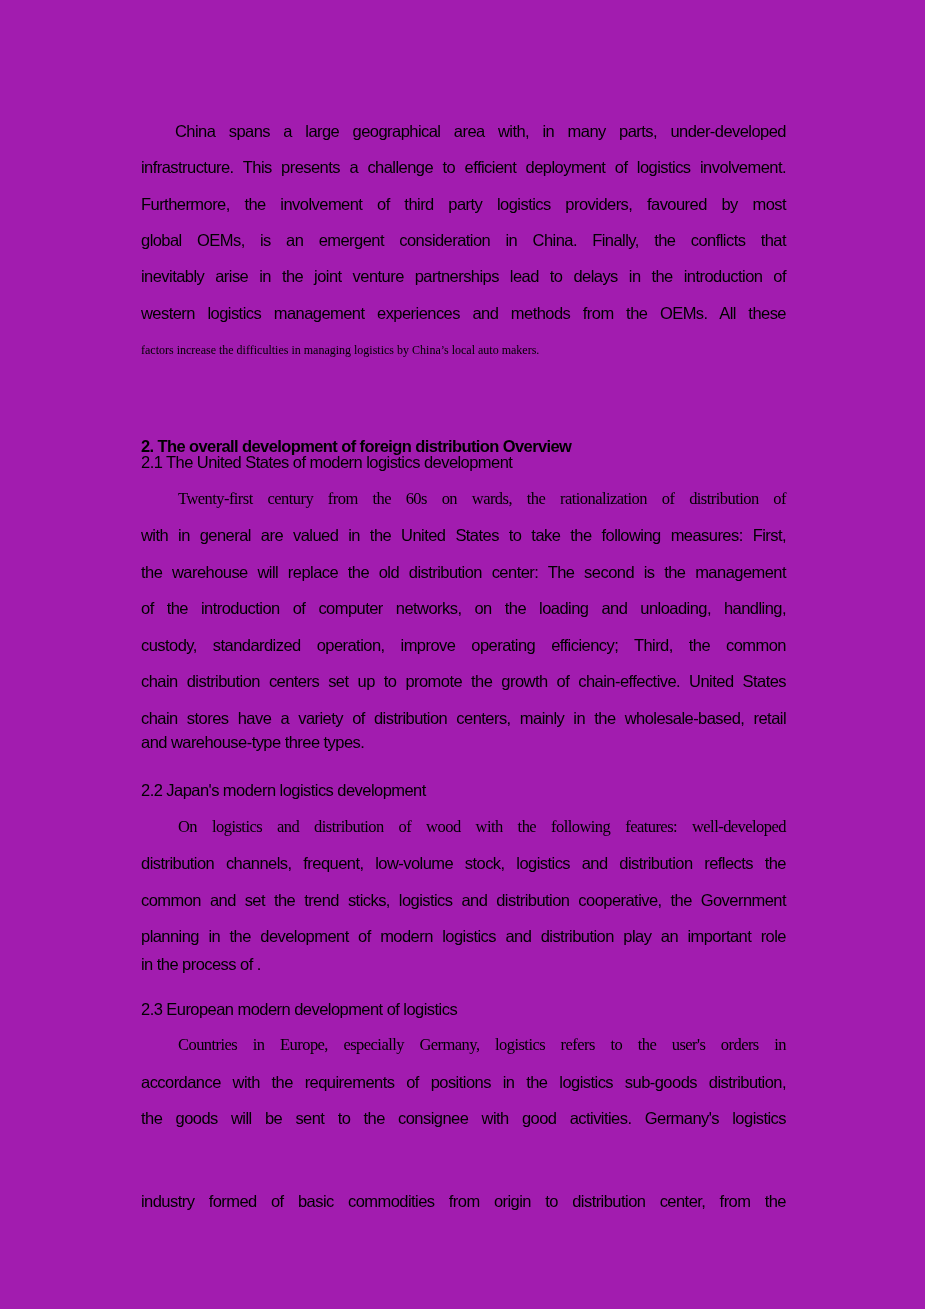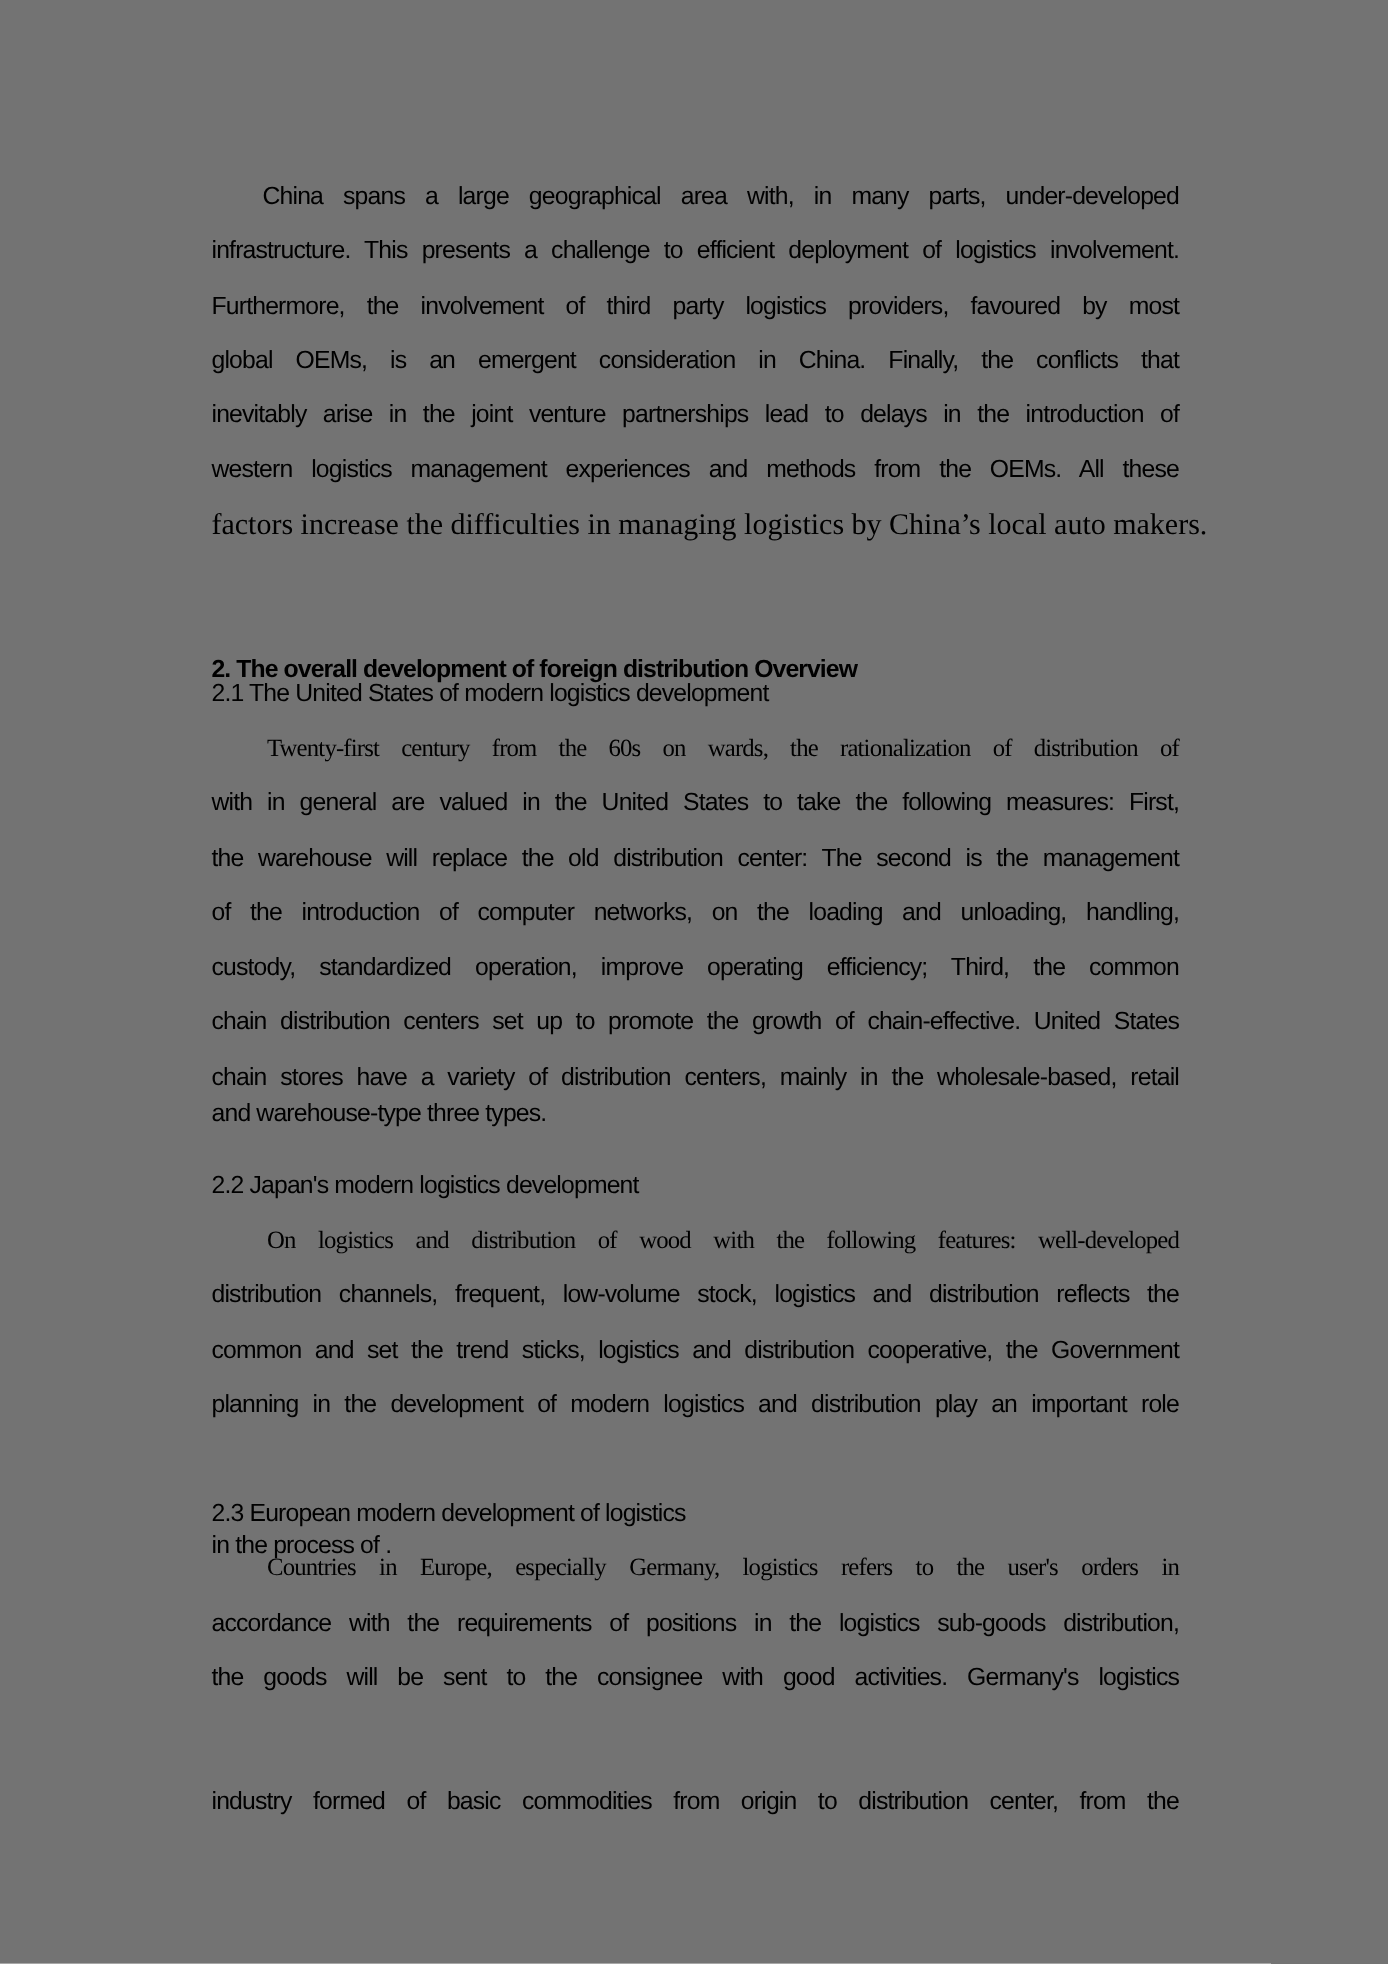--- a/index.html
+++ b/index.html
@@ -12,21 +12,21 @@
       height: 1309px;
       position: relative;
       overflow: hidden;
     }
     .page {
       position: absolute;
       left: 0;
       top: 0;
       width: 925px;
       height: 1309px;
-      background: #737373;
+      background: #a21caf;
     }
     .line {
       position: absolute;
       left: 141px;
       width: 645px;
       font-family: "Liberation Sans", sans-serif;
       font-size: 16.5px;
       color: #000000;
       white-space: nowrap;
       line-height: 20px;
@@ -41,21 +41,21 @@
       left: 175px;
       width: 611px;
     }
     .line.indent {
       left: 178px;
       width: 608px;
       font-family: Liberation Serif, serif;
     }
     .line.serif {
       font-family: "Liberation Serif", serif;
-      font-size: 20px;
+      font-size: 12px;
       letter-spacing: 0;
     }
     .heading {
       font-weight: bold;
       letter-spacing: -0.6px;
       margin-top: 40px;
     }
   </style>
 </head>
 <body>
@@ -85,21 +85,21 @@
     <div class="line justify" style="top:708px">chain stores have a variety of distribution centers, mainly in the wholesale-based, retail</div>
     <div class="line" style="top:732px">and warehouse-type three types.</div>
   </div>
 
   <div>
     <div class="line" style="top:780px">2.2 Japan's modern logistics development</div>
     <div class="line justify indent" style="top:817px">On logistics and distribution of wood with the following features: well-developed</div>
     <div class="line justify" style="top:853px">distribution channels, frequent, low-volume stock, logistics and distribution reflects the</div>
     <div class="line justify" style="top:890px">common and set the trend sticks, logistics and distribution cooperative, the Government</div>
     <div class="line justify" style="top:926px">planning in the development of modern logistics and distribution play an important role</div>
-    <div class="line" style="top:1020px">in the process of .</div>
+    <div class="line" style="top:954px">in the process of .</div>
   </div>
 
   <div>
     <div class="line" style="top:999px">2.3 European modern development of logistics</div>
     <div class="line justify indent" style="top:1035px">Countries in Europe, especially Germany, logistics refers to the user's orders in</div>
     <div class="line justify" style="top:1072px">accordance with the requirements of positions in the logistics sub-goods distribution,</div>
     <div class="line justify" style="top:1108px">the goods will be sent to the consignee with good activities. Germany's logistics</div>
     <div class="line justify" style="top:1191px">industry formed of basic commodities from origin to distribution center, from the</div>
   </div>
 

